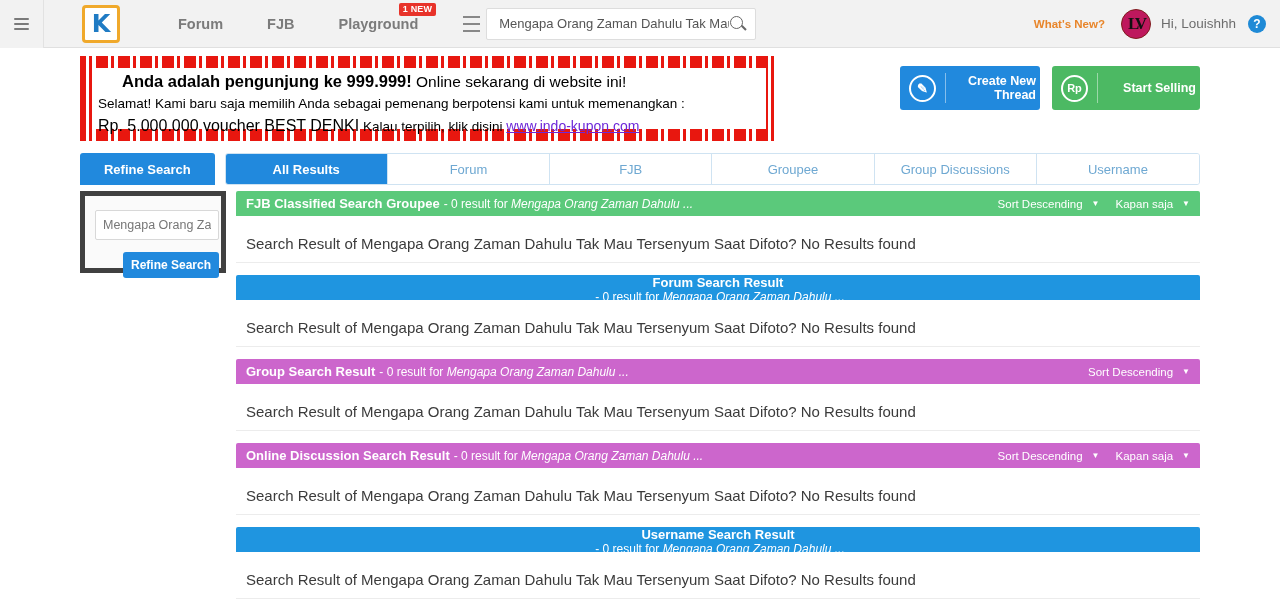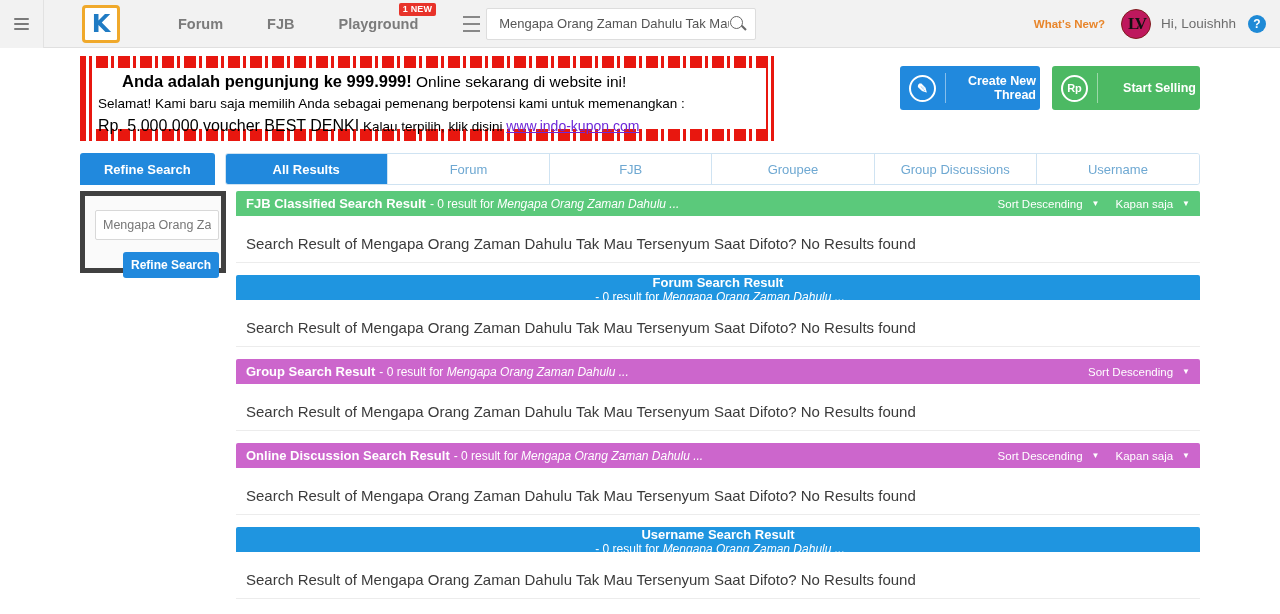--- a/index.html
+++ b/index.html
@@ -312,21 +312,21 @@
 
     <div class="sidebar">
       <input class="side-input" value="Mengapa Orang Za" style="">
       <button class="side-btn">Refine Search</button>
     </div>
 
     <div class="results">
 
       <div class="result-block">
         <div class="rhead green">
-          <span class="rtitle">FJB Classified Search Result</span>
+          <span class="rtitle">FJB Classified Search Groupee</span>
           <span class="rsub"><span> - 0 result for </span><i>Mengapa Orang Zaman Dahulu ...</i></span>
           <span class="rsortwrap">
             <span class="rsort">
                 <span>Sort Descending</span>
                 <span class="caret">▼</span>
               </span>
             <span class="rsort">
                 <span>Kapan saja</span>
                 <span class="caret">▼</span>
               </span>

